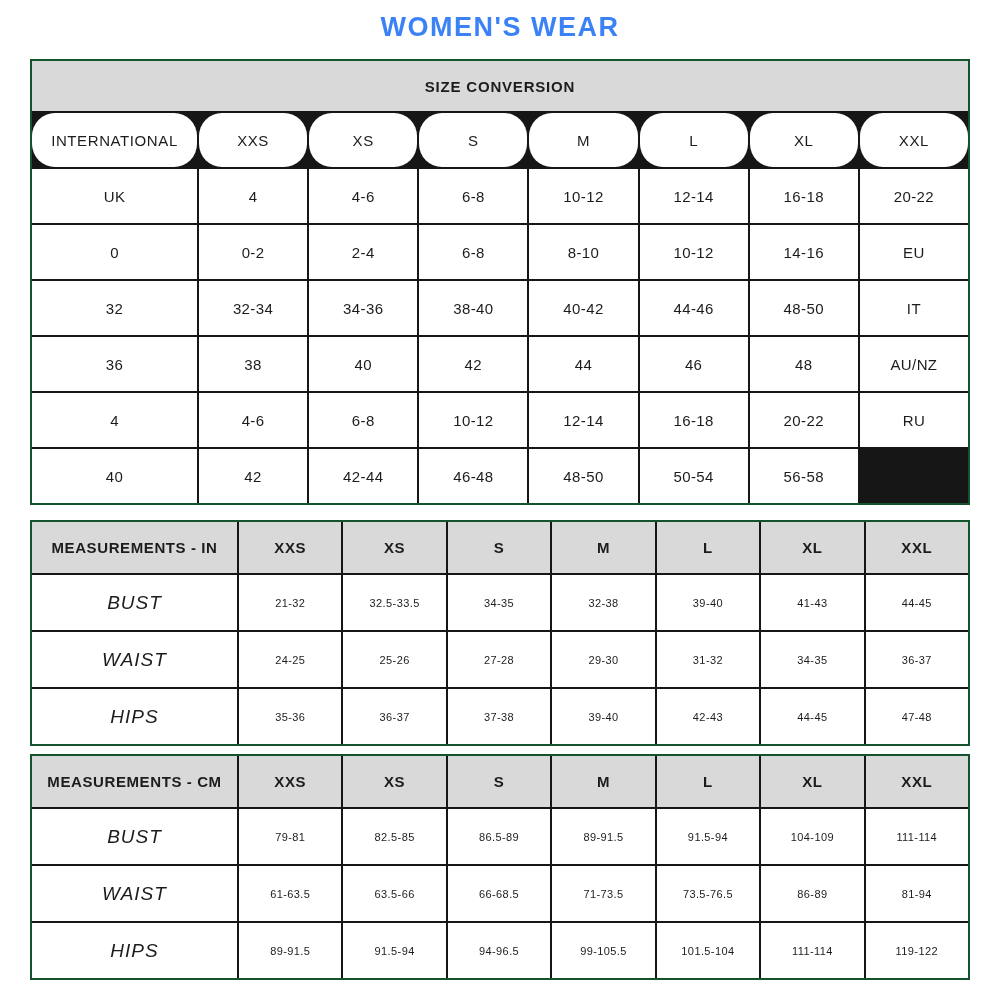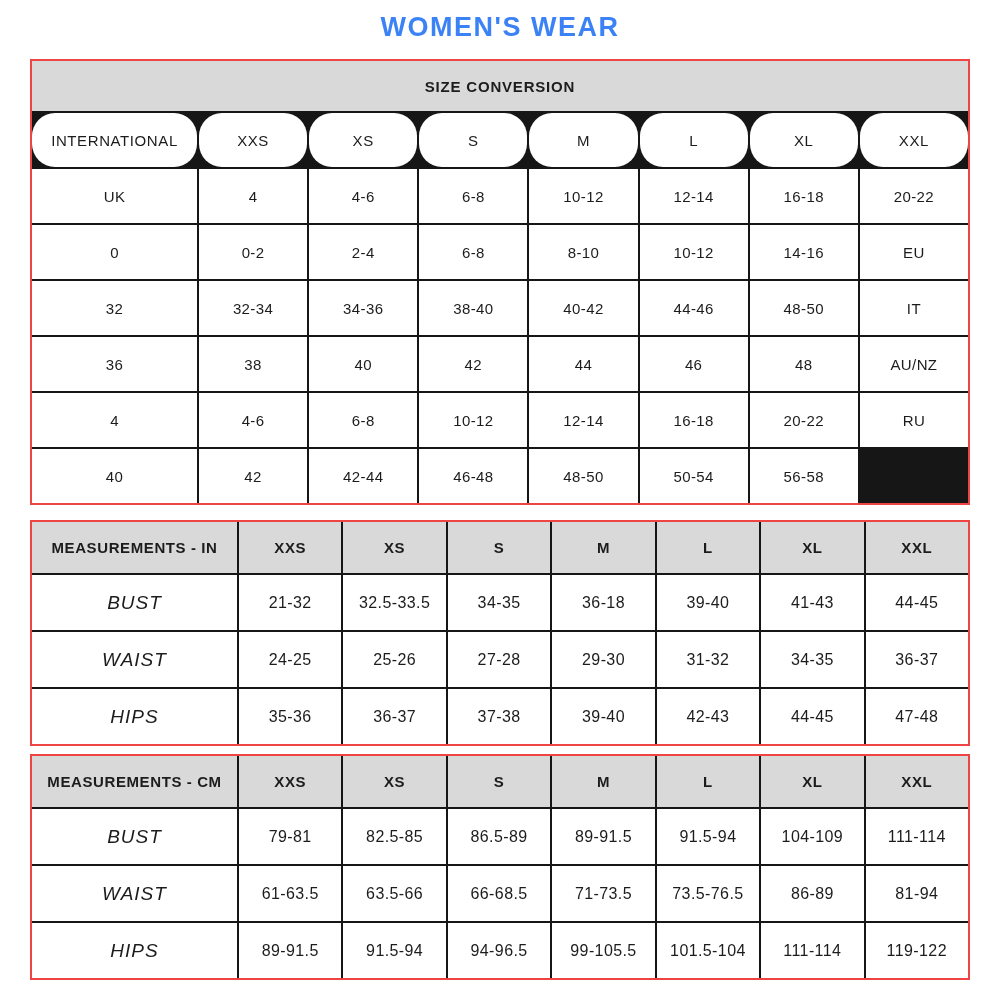--- a/index.html
+++ b/index.html
@@ -21,21 +21,21 @@
     text-align: center;
     font-size: 27px;
     font-weight: 700;
     letter-spacing: 1.5px;
     color: #3b82f6;
   }
   
   .grid {
     display: grid;
     background: #161616;
-    border: 2px solid #ef4444;
+    border: 2px solid #14532d;
     grid-gap: 2px;
   }
   .grid .cell {
     background: #ffffff;
     display: flex;
     align-items: center;
     justify-content: center;
     text-align: center;
     font-size: 15px;
     letter-spacing: 0.4px;
@@ -60,21 +60,21 @@
   .tbl-meas {
     grid-template-columns: 205px repeat(7, 1fr);
     grid-template-rows: 51px repeat(3, 55px);
     margin-bottom: 8px;
   }
   .tbl-meas .hdr {
     background: #d9d9d9;
     font-weight: 700;
     letter-spacing: 0.6px;
   }
-  .tbl-meas .val { font-size: 16px; }
+  .tbl-meas .val { font-size: 11px; }
   .tbl-meas .rowlbl { font-size: 19px; letter-spacing: 1px; font-style: italic; }
 </style>
 </head>
 <body>
 
 <div class="page">
   <h1 class="title">WOMEN'S WEAR</h1>
 
   <div class="grid tbl-size">
       <div class="cell banner">SIZE CONVERSION</div>
@@ -141,21 +141,21 @@
       <div class="cell hdr">XS</div>
       <div class="cell hdr">S</div>
       <div class="cell hdr">M</div>
       <div class="cell hdr">L</div>
       <div class="cell hdr">XL</div>
       <div class="cell hdr">XXL</div>
       <div class="cell rowlbl">BUST</div>
       <div class="cell val">21-32</div>
       <div class="cell val">32.5-33.5</div>
       <div class="cell val">34-35</div>
-      <div class="cell val">36-18</div>
+      <div class="cell val">32-38</div>
       <div class="cell val">39-40</div>
       <div class="cell val">41-43</div>
       <div class="cell val">44-45</div>
       <div class="cell rowlbl">WAIST</div>
       <div class="cell val">24-25</div>
       <div class="cell val">25-26</div>
       <div class="cell val">27-28</div>
       <div class="cell val">29-30</div>
       <div class="cell val">31-32</div>
       <div class="cell val">34-35</div>

